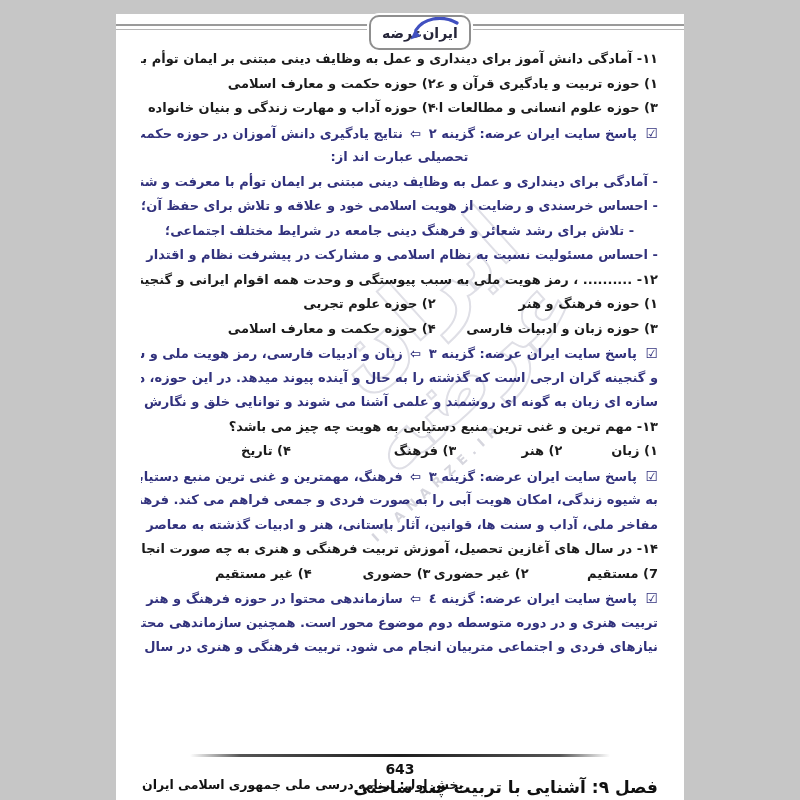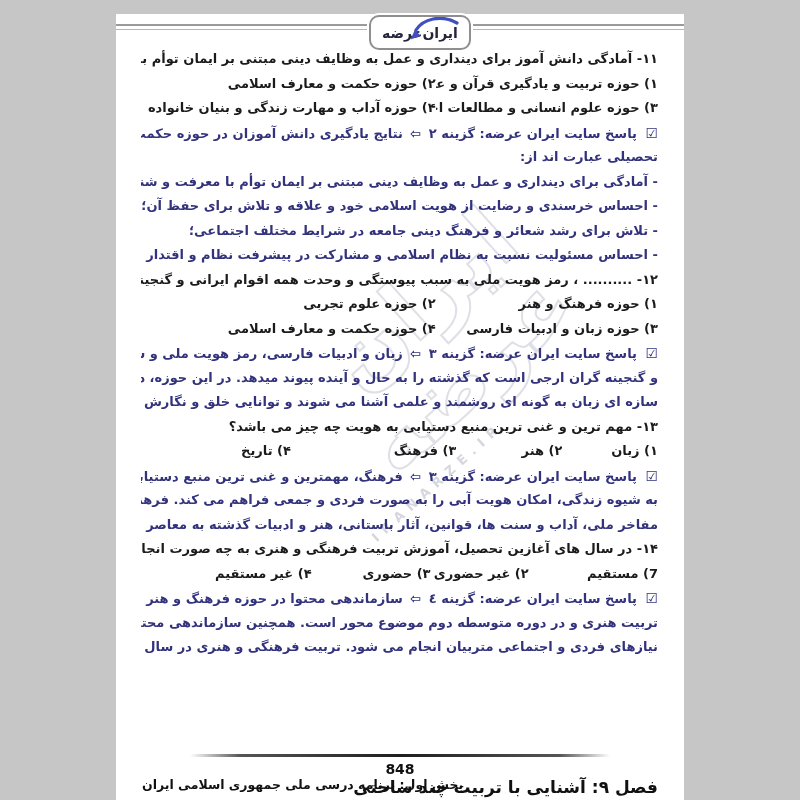--- a/index.html
+++ b/index.html
@@ -48,21 +48,21 @@
   
   .content{
     position:absolute;top:33px;right:26px;left:25px;z-index:1;
   }
   .ln{
     height:24.5px;line-height:24.5px;font-size:13px;font-weight:700;
     direction:rtl;color:#1b1b1b;overflow:hidden;white-space:nowrap;
   }
   .full{text-align:justify;text-align-last:justify;}
   .end{text-align:right;}
-  .navy{color:#32327d;}
+  .navy{color:#32327d;text-align:center;}
   .chk{font-size:14px;margin-left:4px;}
   .albl{font-weight:700;}
   .arr{font-size:13px;margin:0 3px;}
   .optrow{display:grid;direction:rtl;height:24.5px;}
   .optrow .opt{
     height:24.5px;line-height:24.5px;font-size:13px;font-weight:700;
     color:#1b1b1b;text-align:start;white-space:nowrap;overflow:hidden;
   }
   .two{grid-template-columns:43% 57%;}
   .four-a{grid-template-columns:18.5% 20.5% 32% 29%;}
@@ -174,17 +174,17 @@
       <span class="albl">پاسخ سایت ایران عرضه: گزینه ٤</span>
       <span class="arr">⇦</span>
       <span>سازماندهی محتوا در حوزه فرهنگ و هنر تا پایان دوره آموزش عمومی مبتنی بر</span>
     </div>
     <div class="ln full navy">تربیت هنری و در دوره متوسطه دوم موضوع محور است. همچنین سازماندهی محتوا به صورت چند رشته ای و متناسب با</div>
     <div class="ln full navy">نیازهای فردی و اجتماعی متربیان انجام می شود. تربیت فرهنگی و هنری در سال های آغازین تحصیل به صورت آموزش</div>
 
   </div>
 
   <div class="foot-rule"></div>
-  <div class="page-number">848</div>
+  <div class="page-number">643</div>
   <div class="foot-right">فصل ۹: آشنایی با تربیت چند ساحتی</div>
   <div class="foot-left">بخش اول: برنامه درسی ملی جمهوری اسلامی ایران</div>
 
 </div>
 
 </body></html>

